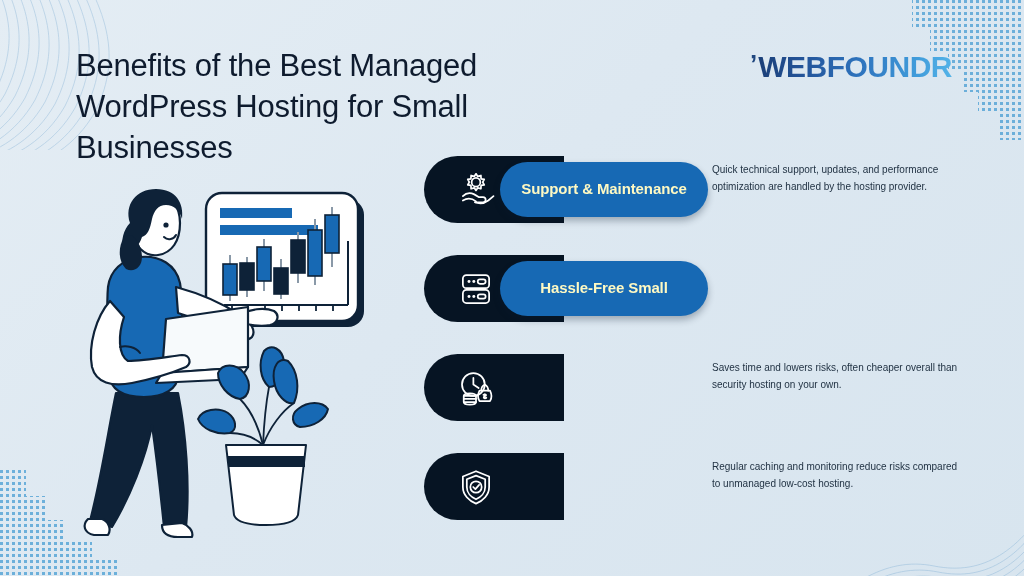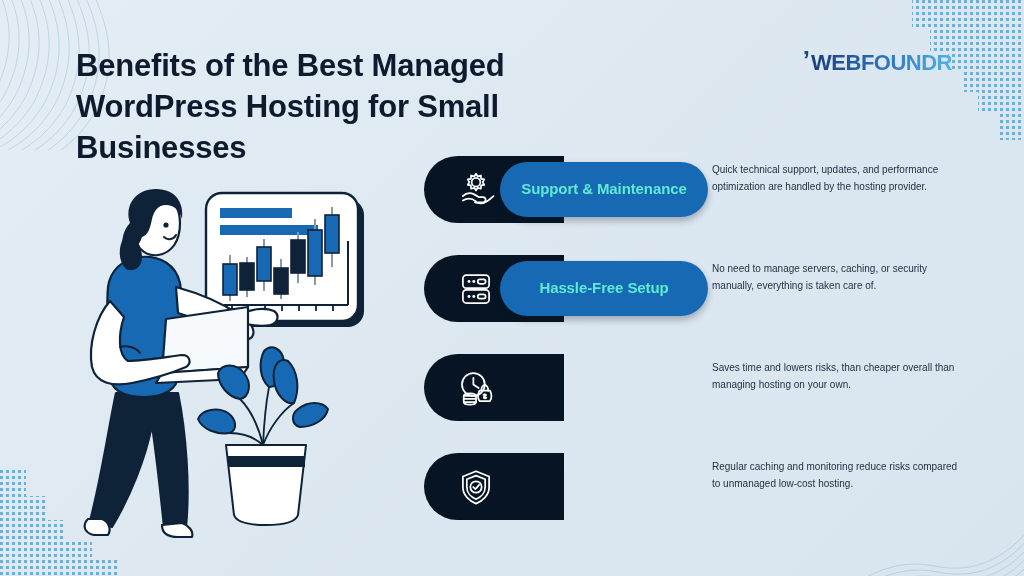--- a/index.html
+++ b/index.html
@@ -20,35 +20,35 @@
   
   .deco { position:absolute; pointer-events:none; }
   #deco-tl { top:-40px; left:-45px; width:230px; height:190px; opacity:.85; }
   #deco-br { right:-30px; bottom:-50px; width:250px; height:190px; opacity:.85; }
   #deco-tr { top:0; right:0; width:120px; height:140px; opacity:.9; }
   #deco-bl { left:0; bottom:0; width:120px; height:130px; opacity:.9; }
 
   
   #page-title {
     position:absolute; left:76px; top:46px; width:470px;
-    font-size:31px; line-height:1.32; font-weight:bold;
+    font-size:31px; line-height:1.32; font-weight:normal;
     color:#0e1b2e; letter-spacing:-.2px;
   }
 
   
   #logo {
     position:absolute; right:72px; top:50px;
     display:flex; align-items:center;
   }
   #logo-mark {
     font-size:26px; font-weight:bold; color:#20477f;
     margin-right:1px; line-height:1; transform:translateY(-3px);
   }
   #logo-text {
-    font-size:22px; font-weight:bold; letter-spacing:-.5px;
+    font-size:30px; font-weight:bold; letter-spacing:-.5px;
     background:linear-gradient(90deg,#1b3f78 0%,#24569c 25%,#2f76c0 55%,#3f9ad9 80%,#53b3e8 100%);
     -webkit-background-clip:text; background-clip:text;
     -webkit-text-fill-color:transparent; color:#2b6cb6;
   }
 
   
   #illustration { position:absolute; left:60px; top:175px; width:360px; height:370px; }
 
   
   #features { position:absolute; left:424px; top:156px; width:560px; }
@@ -73,21 +73,21 @@
     position:absolute; left:76px; top:6px;
     width:208px; height:55px;
     background:#1769b4;
     border-radius:28px;
     display:flex; align-items:center; justify-content:center;
     text-align:center;
     box-shadow:0 4px 7px rgba(10,25,45,.30);
     z-index:2;
   }
   .blue-pill-label {
-    color:#5eead4; font-weight:bold; font-size:15px; line-height:1.25;
+    color:#fef9c3; font-weight:bold; font-size:15px; line-height:1.25;
     padding:0 12px; letter-spacing:-.1px;
   }
   .feature-desc {
     position:absolute; left:288px; top:5px; width:252px;
     font-size:10px; line-height:1.72; color:#223344;
   }
 </style>
 </head>
 <body>
 
@@ -285,39 +285,38 @@
           <rect x="9" y="25" width="30" height="15" rx="4"></rect>
           <circle cx="16" cy="15.5" r="1.7" fill="#ffffff" stroke="none"></circle>
           <circle cx="21.5" cy="15.5" r="1.7" fill="#ffffff" stroke="none"></circle>
           <rect x="26" y="13" width="9" height="5" rx="2.5"></rect>
           <circle cx="16" cy="32.5" r="1.7" fill="#ffffff" stroke="none"></circle>
           <circle cx="21.5" cy="32.5" r="1.7" fill="#ffffff" stroke="none"></circle>
           <rect x="26" y="30" width="9" height="5" rx="2.5"></rect>
         </g>
       </svg>
       <div class="blue-pill">
-        <span class="blue-pill-label">Hassle-Free Setup</span>
+        <span class="blue-pill-label">Hassle-Free Small</span>
       </div>
-      <p class="feature-desc">No need to manage servers, caching, or security manually, everything is taken care of.</p>
     </div>
 
     <div class="feature-row">
       <div class="dark-pill"></div>
       <svg class="feature-icon" viewBox="0 0 48 48">
         <g fill="none" stroke="#ffffff" stroke-width="2" stroke-linecap="round" stroke-linejoin="round">
           <circle cx="21" cy="20" r="13"></circle>
           <path d="M21 12.5 L21 20 L27 24"></path>
           <path d="M30 27 C30 24 32 21 34 20 C36 21 38 24 38 27"></path>
           <path d="M28 27 L40 27 C42 31 42 36 40 39 L28 39 C26 36 26 31 28 27 Z"></path>
           <path d="M34 31 L34 35 M32.5 31.8 C33.5 30.8 35.5 31 35.5 32.3 C35.5 33.6 32.8 33.4 32.8 34.7 C32.8 36 34.8 36.2 35.8 35.2"></path>
           <path d="M10 33 L24 33 M10 36.5 L24 36.5 M10 40 L24 40"></path>
           <path d="M10 33 C10 31 12 30 17 30 C22 30 24 31 24 33 L24 40 C24 42 22 43 17 43 C12 43 10 42 10 40 Z"></path>
         </g>
       </svg>
-      <p class="feature-desc">Saves time and lowers risks, than cheaper overall than managing hosting on your own.</p>
+      <p class="feature-desc">Saves time and lowers risks, often cheaper overall than security hosting on your own.</p>
     </div>
 
     <div class="feature-row">
       <div class="dark-pill"></div>
       <svg class="feature-icon" viewBox="0 0 48 48">
         <g fill="none" stroke="#ffffff" stroke-width="2" stroke-linecap="round" stroke-linejoin="round">
           <path d="M24 6 L39 12 L39 24 C39 33 32 40 24 43 C16 40 9 33 9 24 L9 12 Z"></path>
           <path d="M24 11 L34.5 15.2 L34.5 24 C34.5 30.6 29.6 35.8 24 38 C18.4 35.8 13.5 30.6 13.5 24 L13.5 15.2 Z"></path>
           <circle cx="24" cy="24" r="6.5"></circle>
           <path d="M20.8 24 L23.3 26.5 L27.6 21.6"></path>

